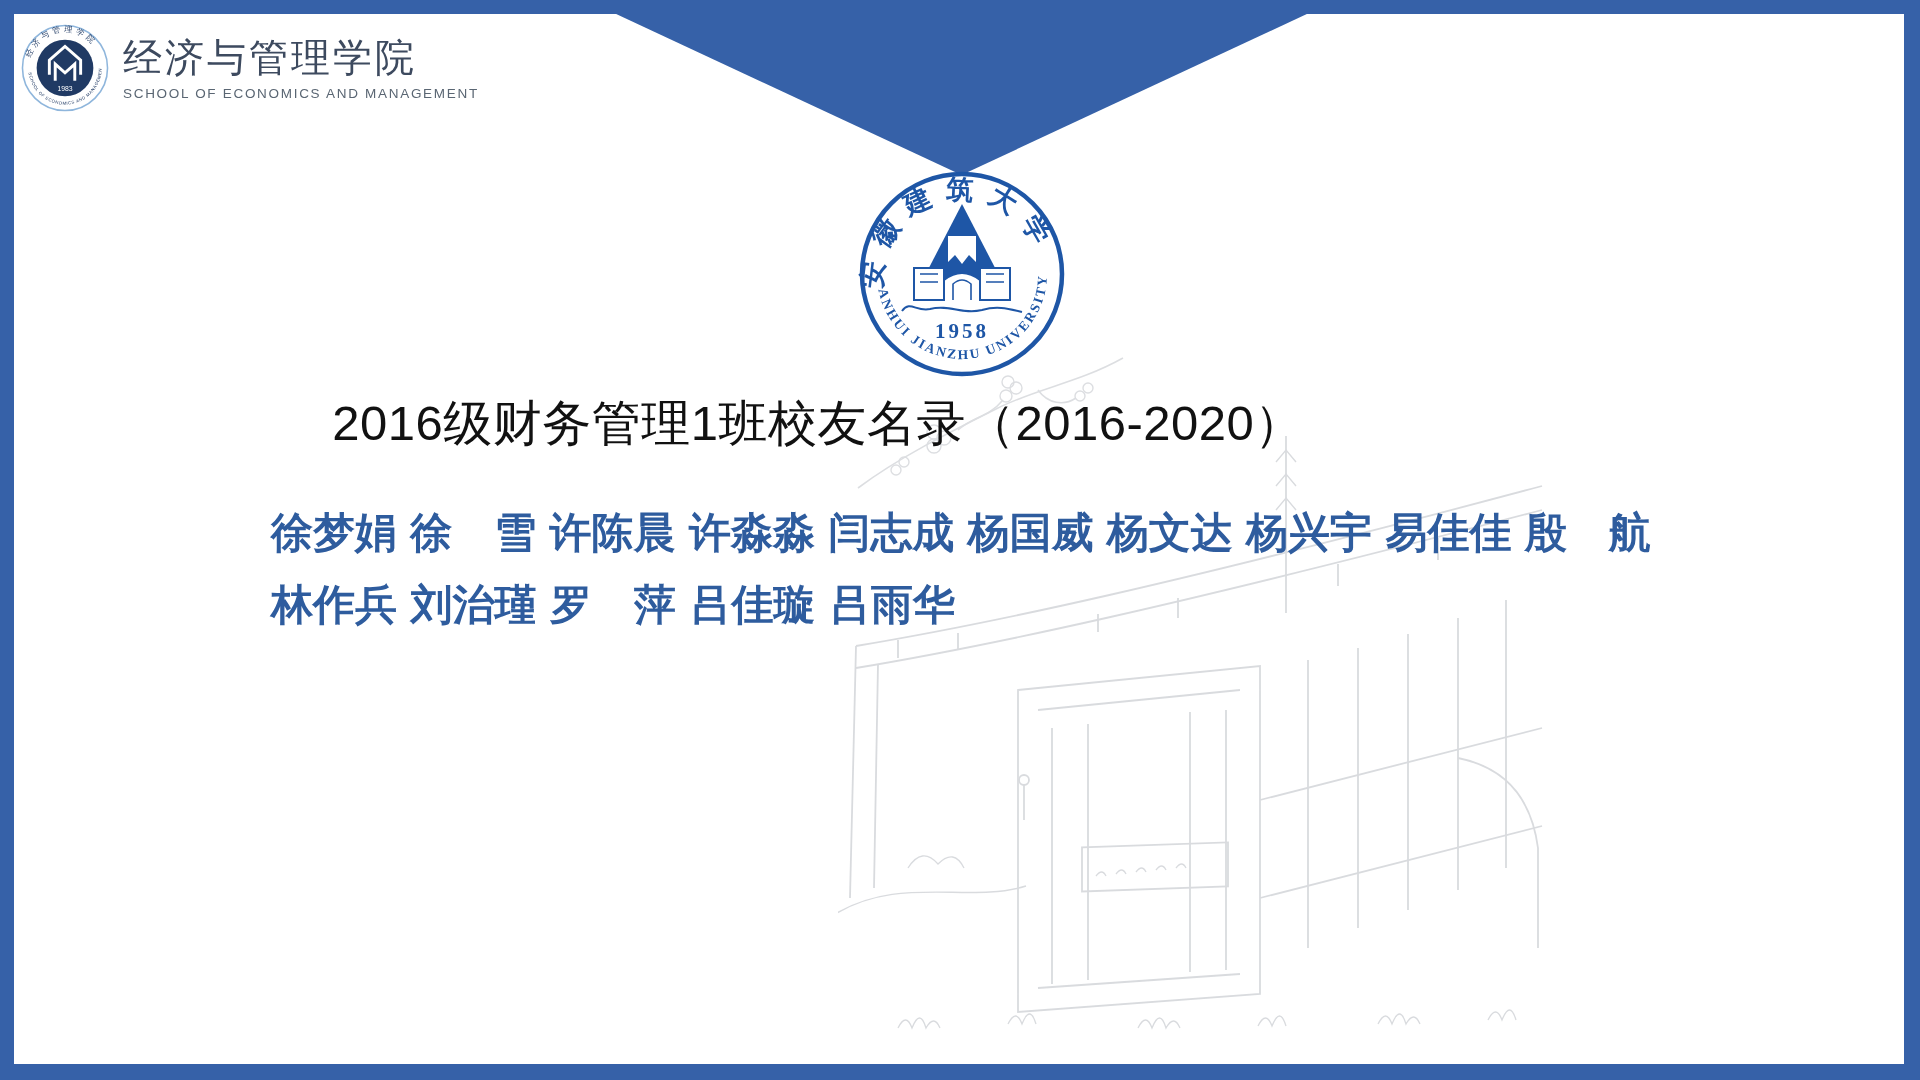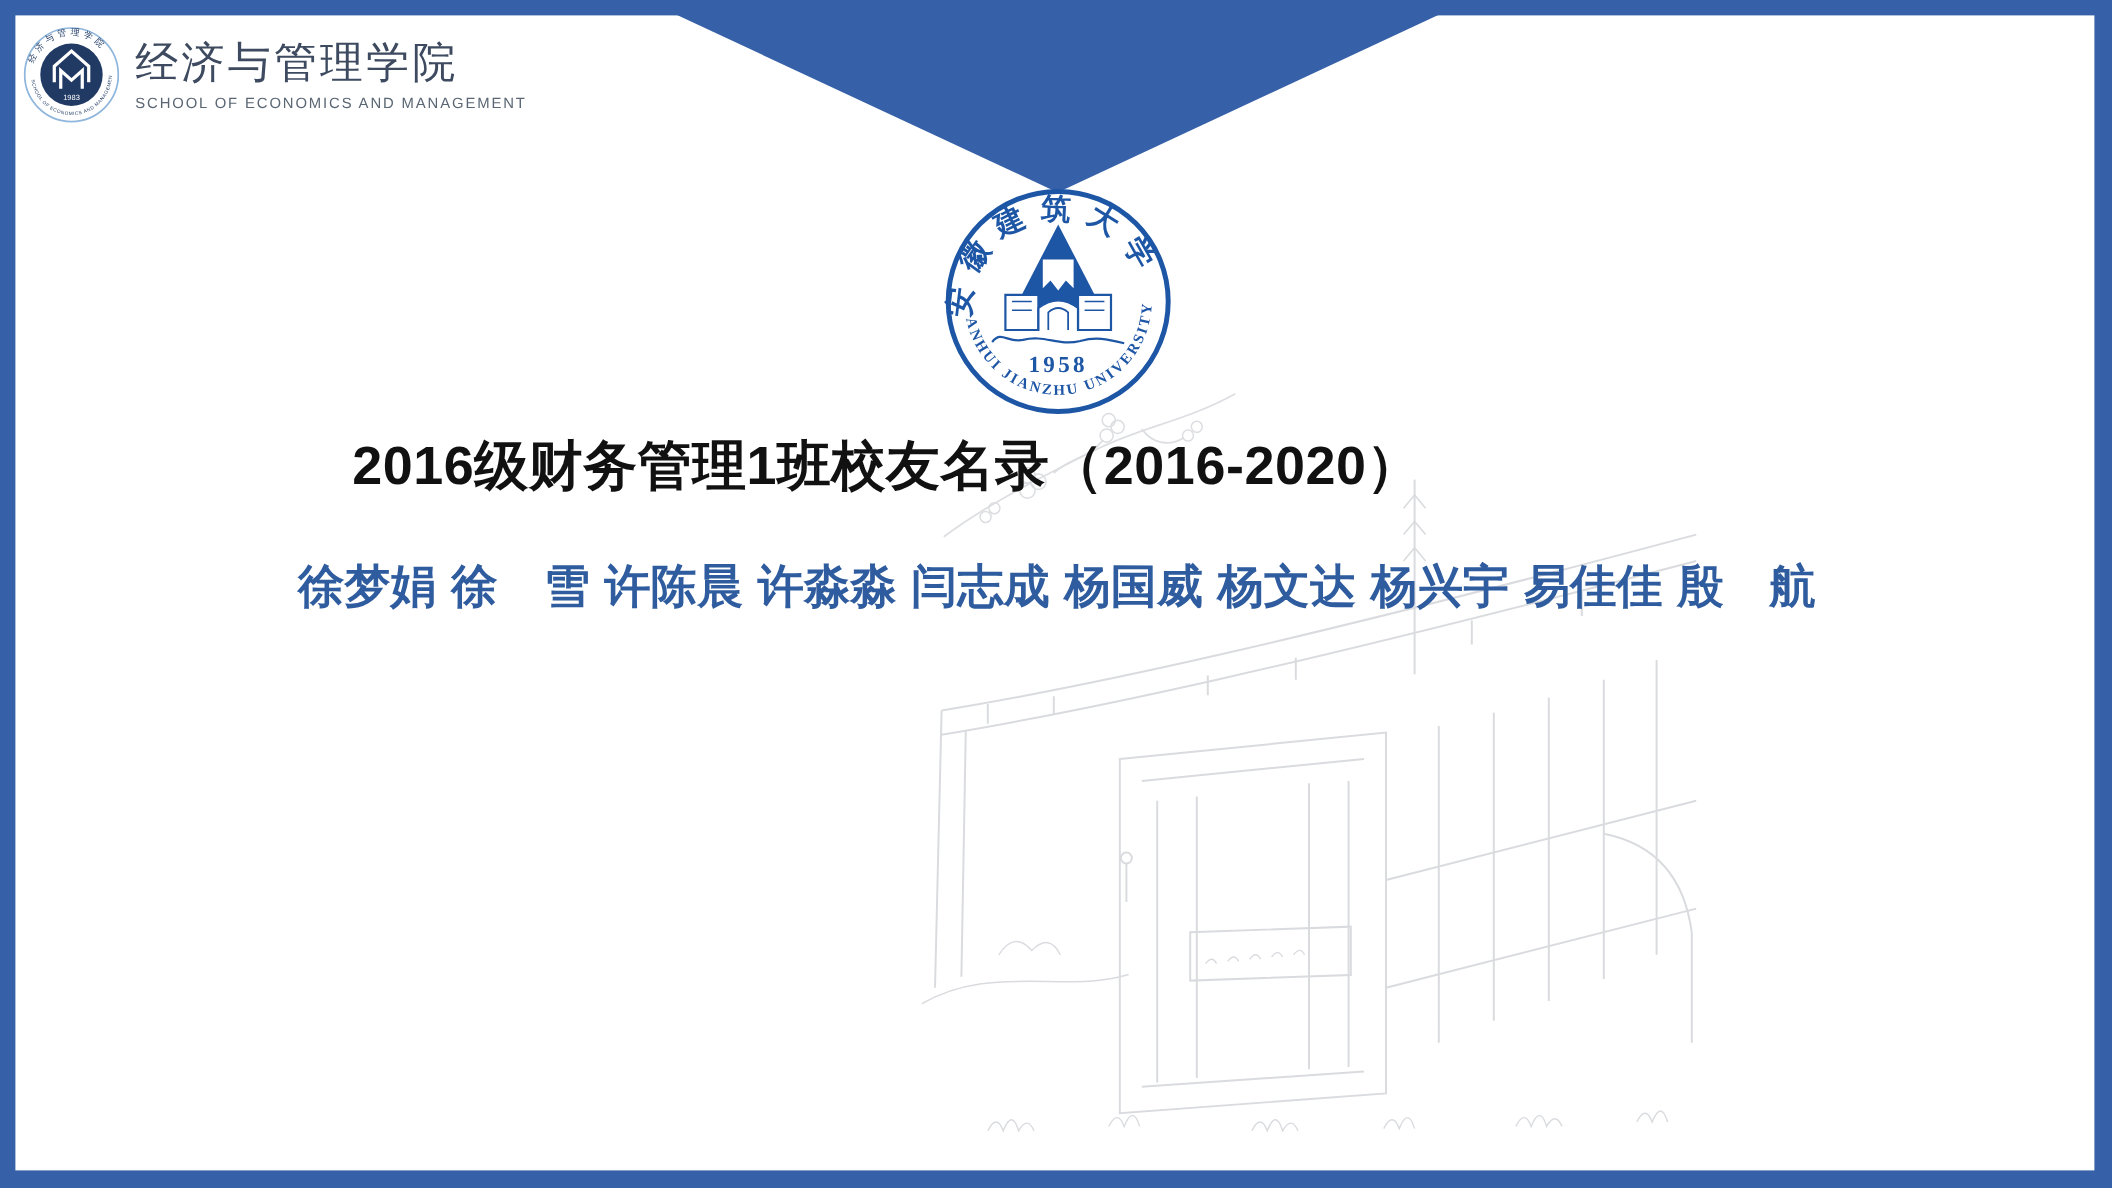--- a/index.html
+++ b/index.html
@@ -29,27 +29,27 @@
     font-weight:400;line-height:44px;
   }
   .school-en{
     margin-top:6px;font-size:13.5px;color:var(--header_en,#5A6673);
     letter-spacing:1.7px;font-weight:400;
   }
   
   .seal{position:absolute;left:856px;top:168px;width:212px;height:212px;}
   
   .slide-title{
-    position:absolute;left:0;top:391px;width:1612px;text-align:center;
-    font-size:49px;font-weight:700;color:var(--title,#111111);
+    position:absolute;left:12px;top:391px;width:1612px;text-align:center;
+    font-size:49px;font-weight:400;color:var(--title,#111111);
     letter-spacing:0.5px;
   }
   
   .roster{position:absolute;left:271px;top:497px;width:1380px;}
-  .name-row{display:flex;gap:13px;height:72px;align-items:center;justify-content:center;}
+  .name-row{display:flex;gap:13px;height:72px;align-items:center;}
   .alumni-name{
     display:inline-block;width:126.5px;font-size:42px;font-weight:700;
     color:var(--names,#2E5C9E);white-space:pre;letter-spacing:0;
     font-family:"Liberation Sans",sans-serif;
   }
   
   .wm{position:absolute;pointer-events:none;}
   .wm.building{left:838px;top:428px;width:724px;height:624px;opacity:.7;}
   .wm.blossom{left:838px;top:338px;width:310px;height:170px;opacity:.8;}
 </style>
@@ -177,15 +177,22 @@
         <span class="alumni-name">徐　雪</span>
         <span class="alumni-name">许陈晨</span>
         <span class="alumni-name">许淼淼</span>
         <span class="alumni-name">闫志成</span>
         <span class="alumni-name">杨国威</span>
         <span class="alumni-name">杨文达</span>
         <span class="alumni-name">杨兴宇</span>
         <span class="alumni-name">易佳佳</span>
         <span class="alumni-name">殷　航</span>
       </div>
+      <div class="name-row">
+        <span class="alumni-name">林作兵</span>
+        <span class="alumni-name">刘治瑾</span>
+        <span class="alumni-name">罗　萍</span>
+        <span class="alumni-name">吕佳璇</span>
+        <span class="alumni-name">吕雨华</span>
+      </div>
     </div>
 
 </div>
 
 </body></html>

